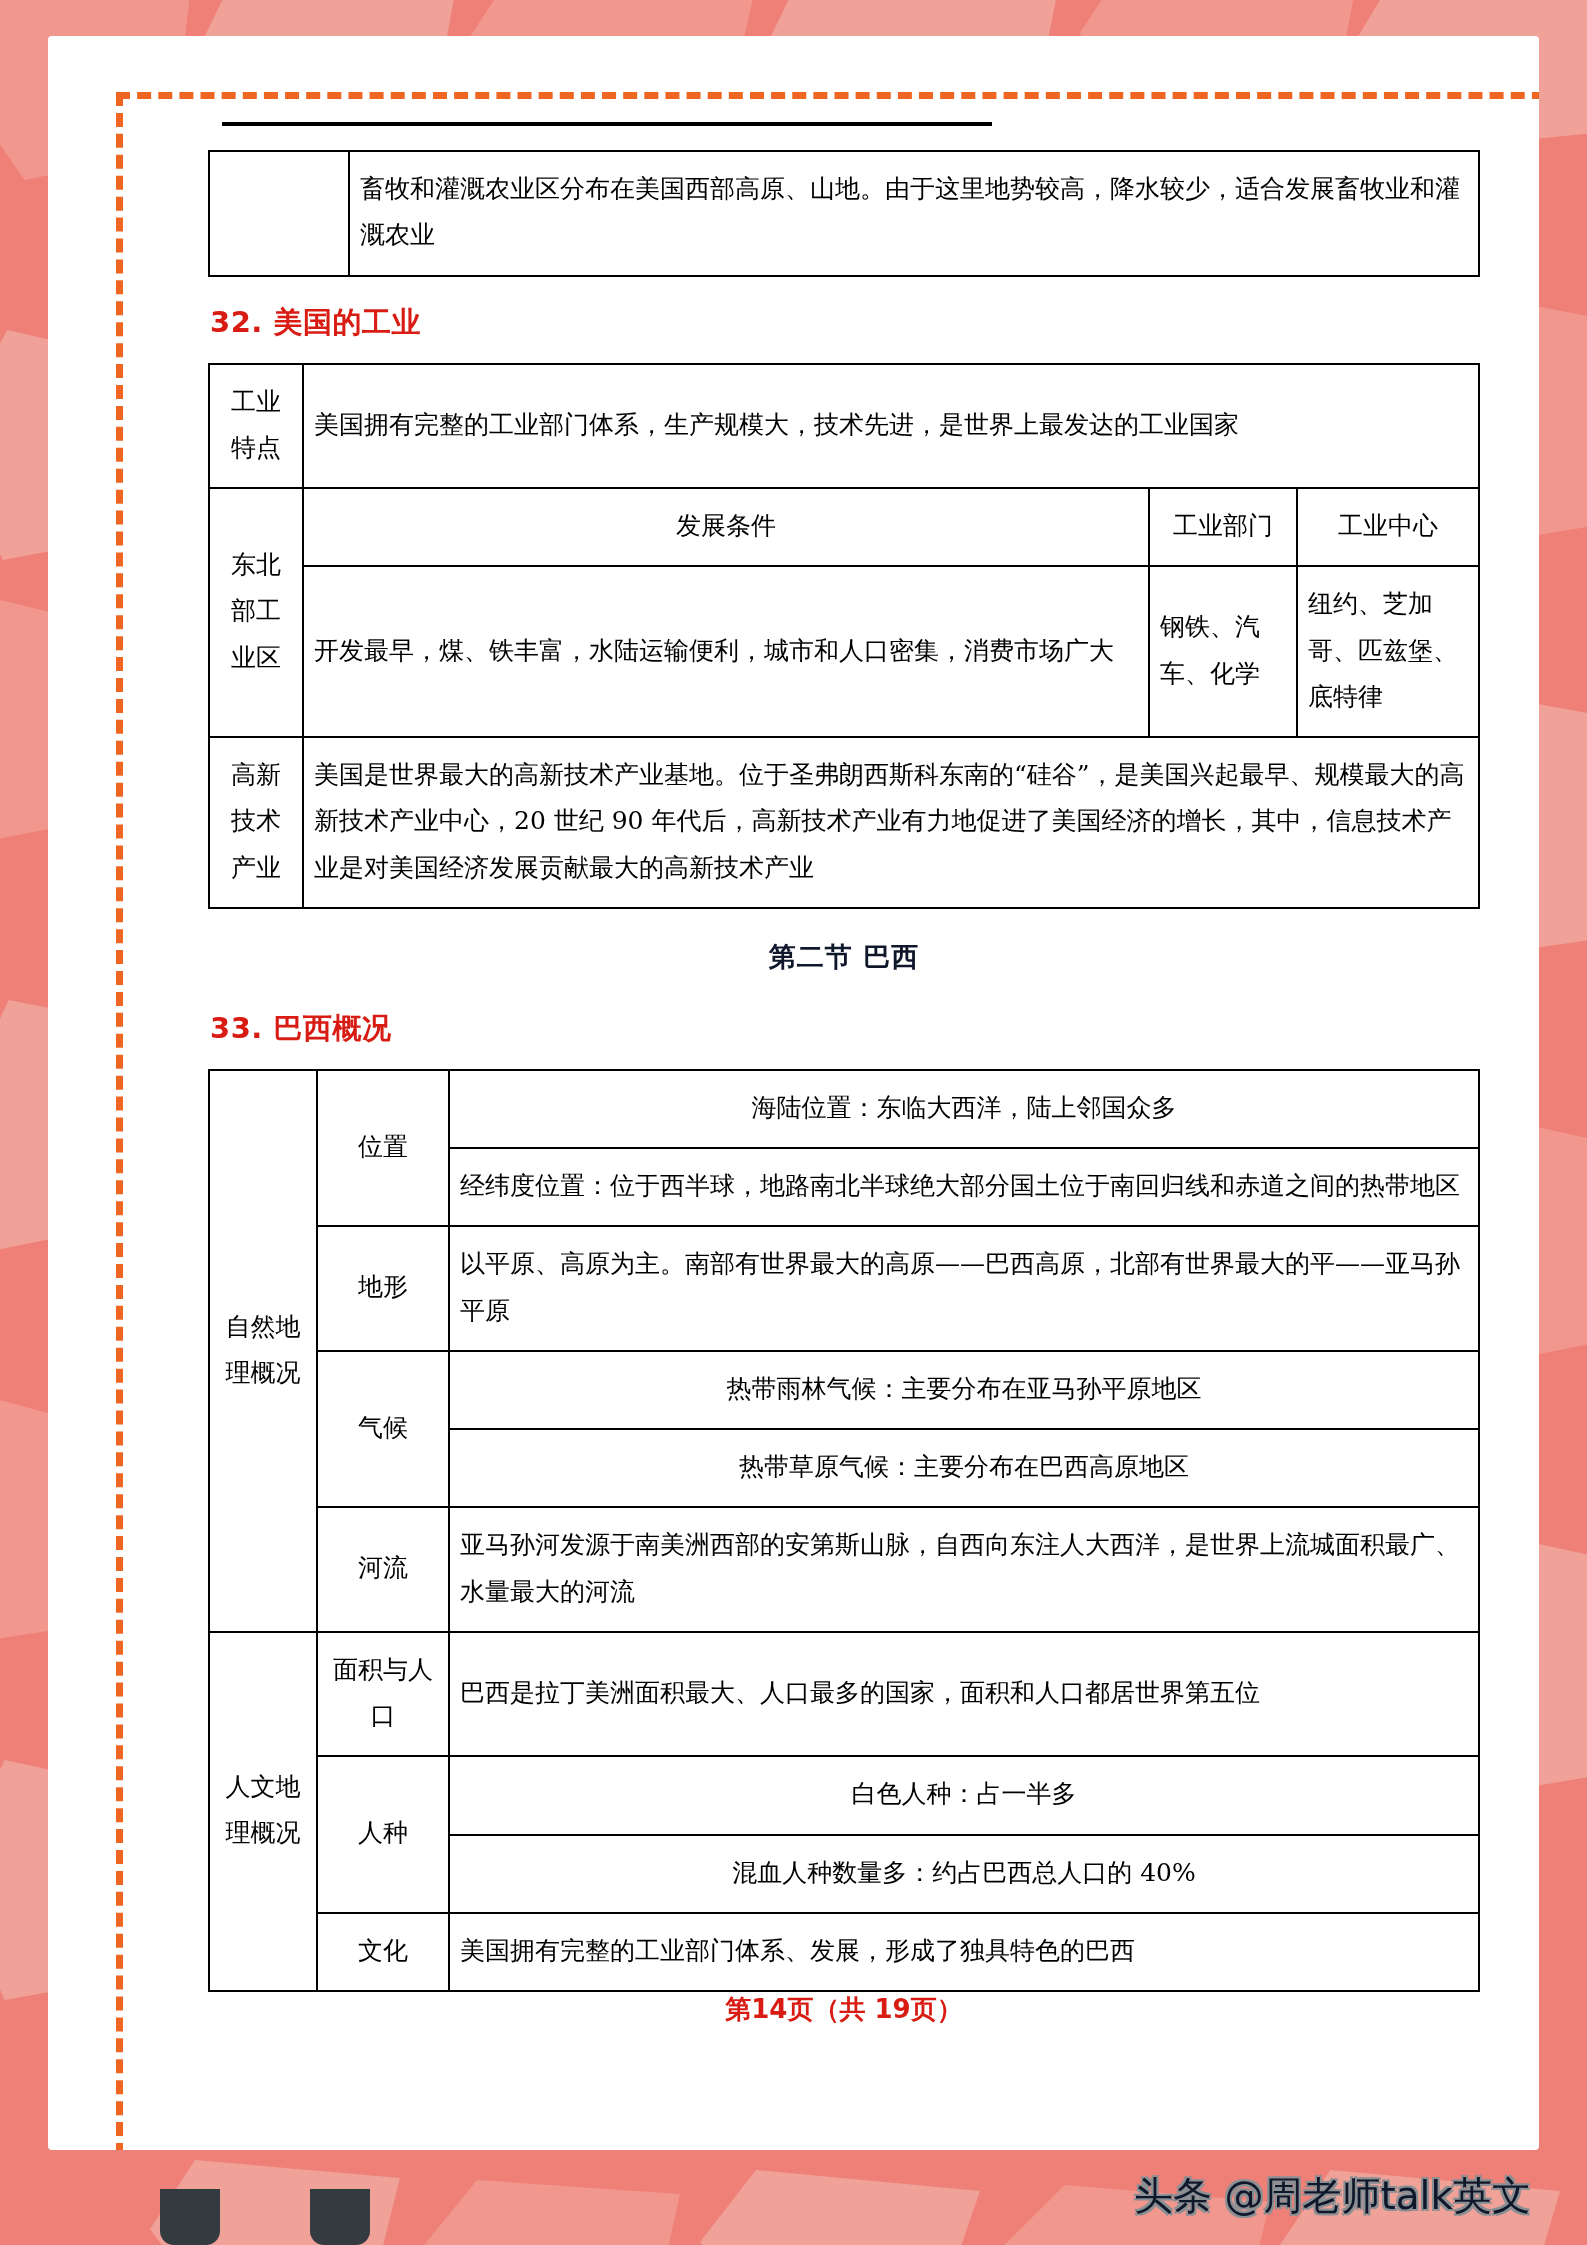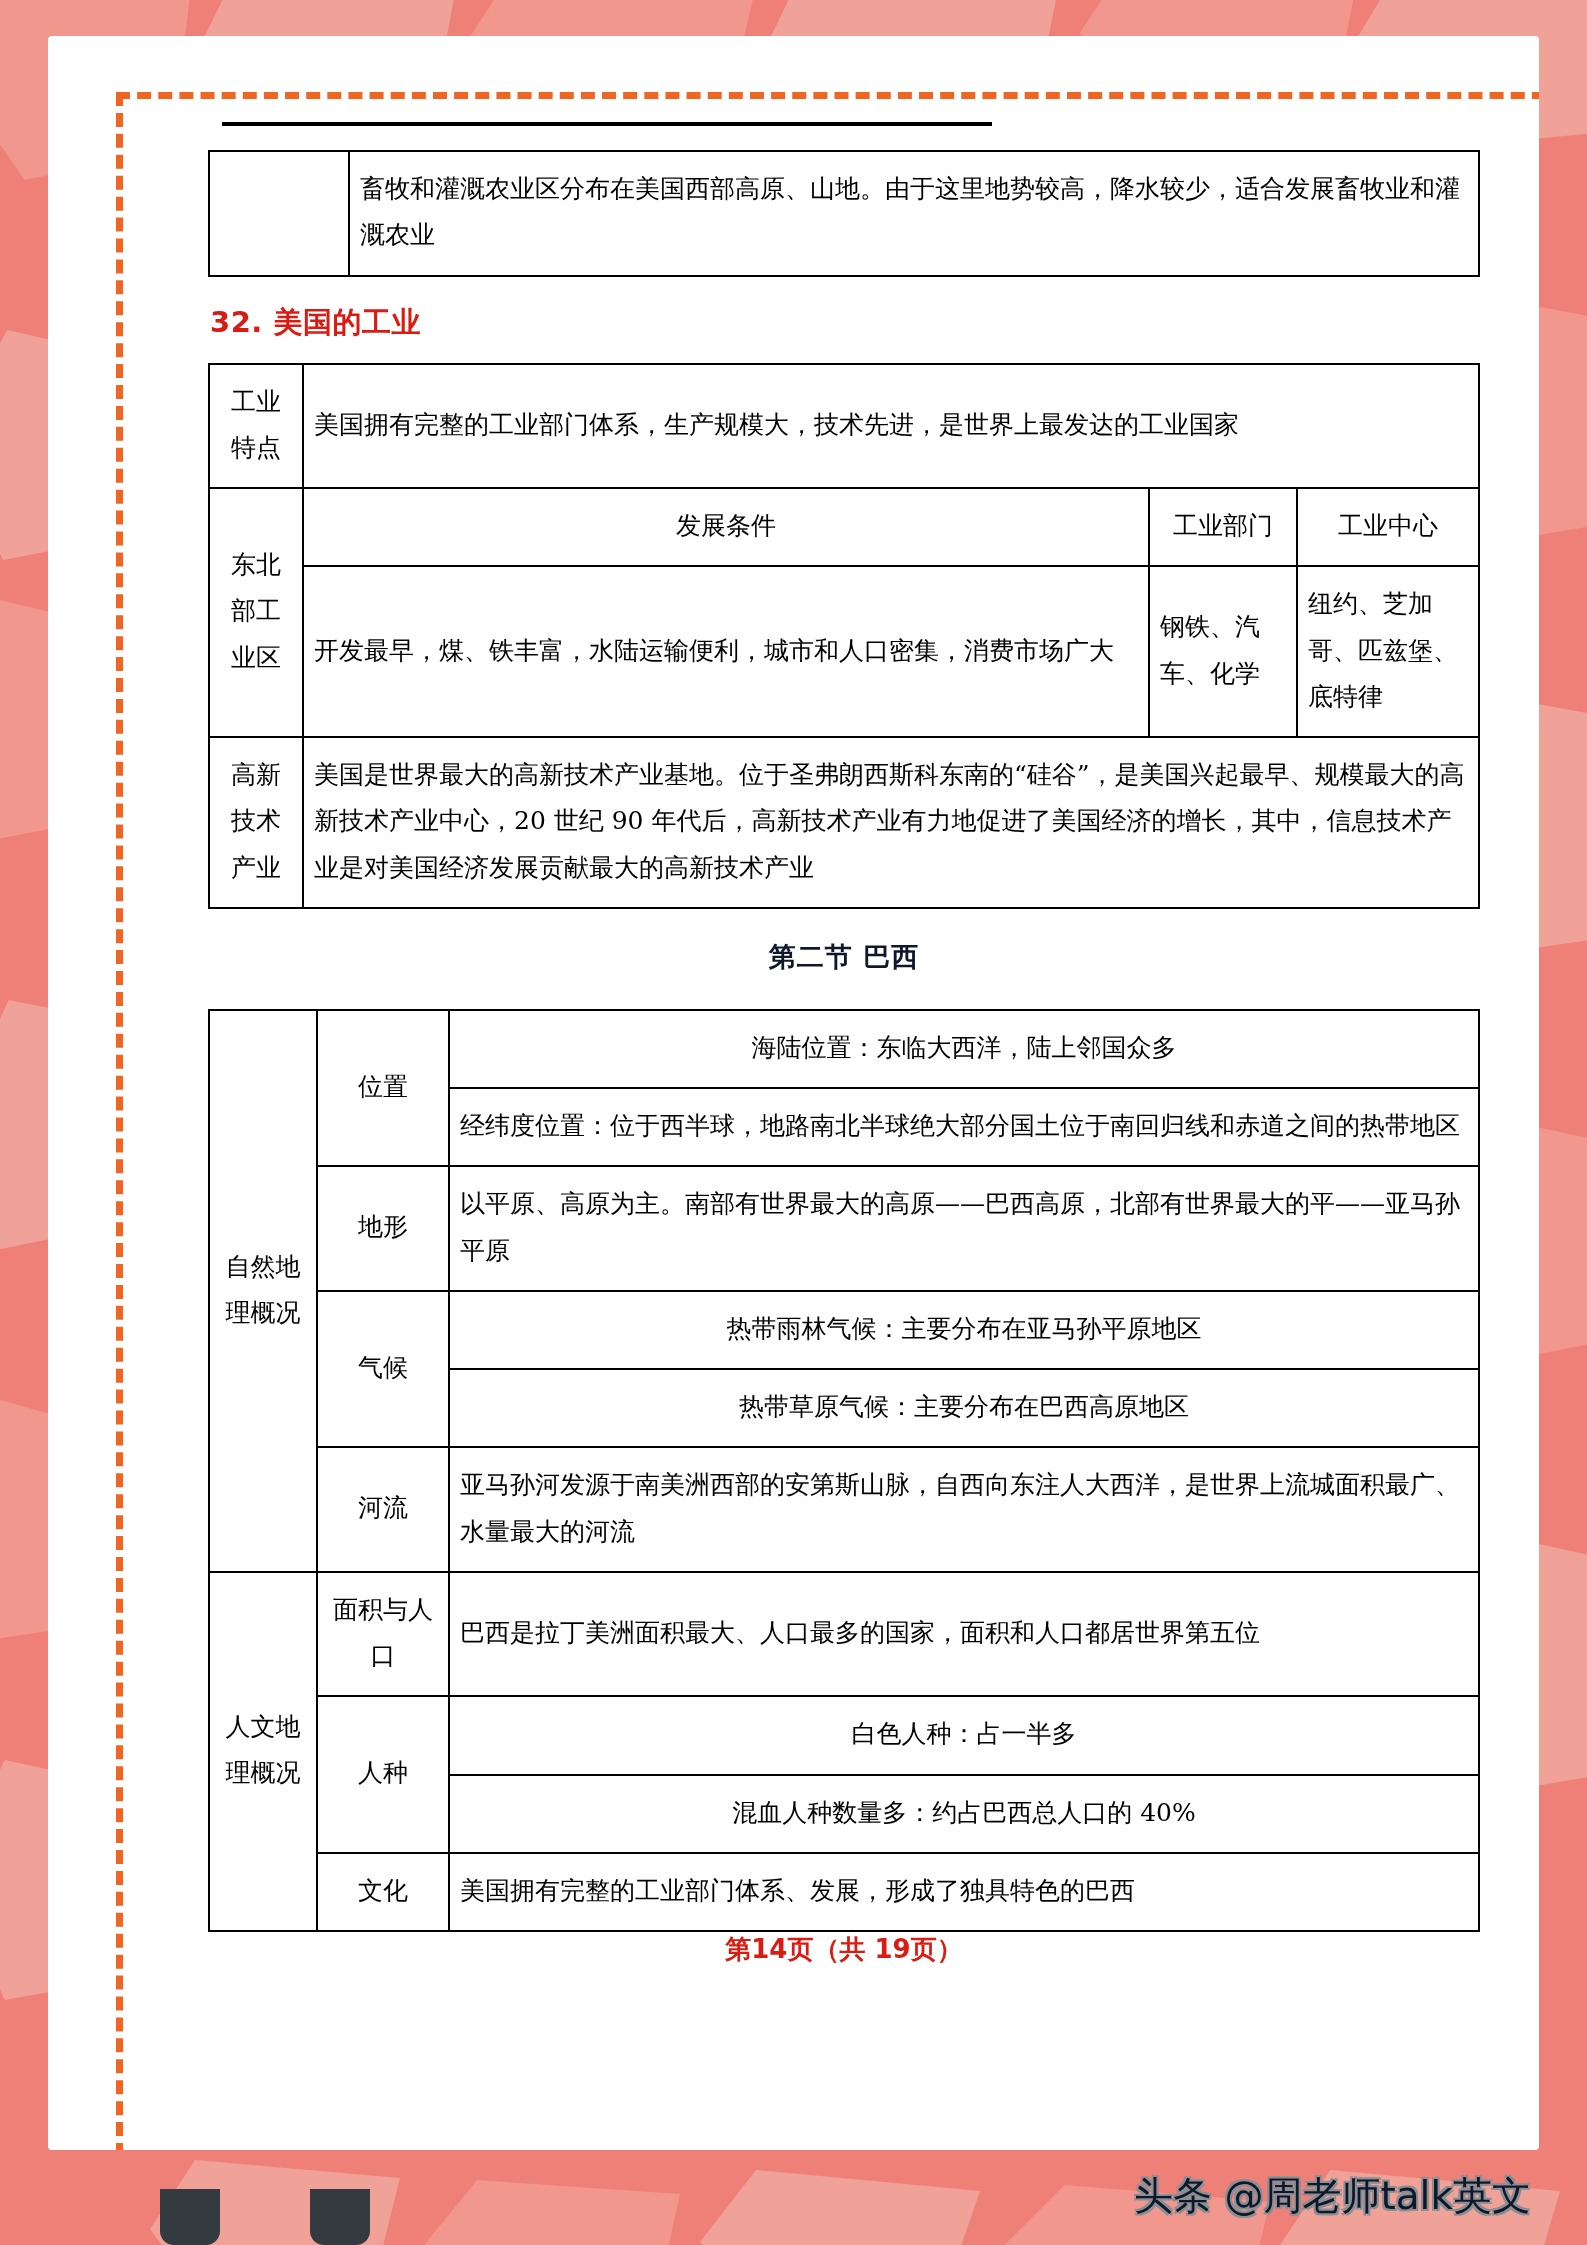--- a/index.html
+++ b/index.html
@@ -209,20 +209,21 @@
         </tr>
         <tr>
           <td class="lbl">高新技术产业</td>
           <td class="j" colspan="3">美国是世界最大的高新技术产业基地。位于圣弗朗西斯科东南的“硅谷”，是美国兴起最早、规模最大的高新技术产业中心，20 世纪 90 年代后，高新技术产业有力地促进了美国经济的增长，其中，信息技术产业是对美国经济发展贡献最大的高新技术产业</td>
         </tr>
       </tbody>
     </table>
 
     <div class="chapter-title">第二节  巴西</div>
 
+    <div class="sec-num">33. 巴西概况</div>
 
     <table class="gtab">
       <colgroup>
         <col style="width:108px">
         <col style="width:132px">
         <col>
       </colgroup>
       <tbody>
 
         <tr>

